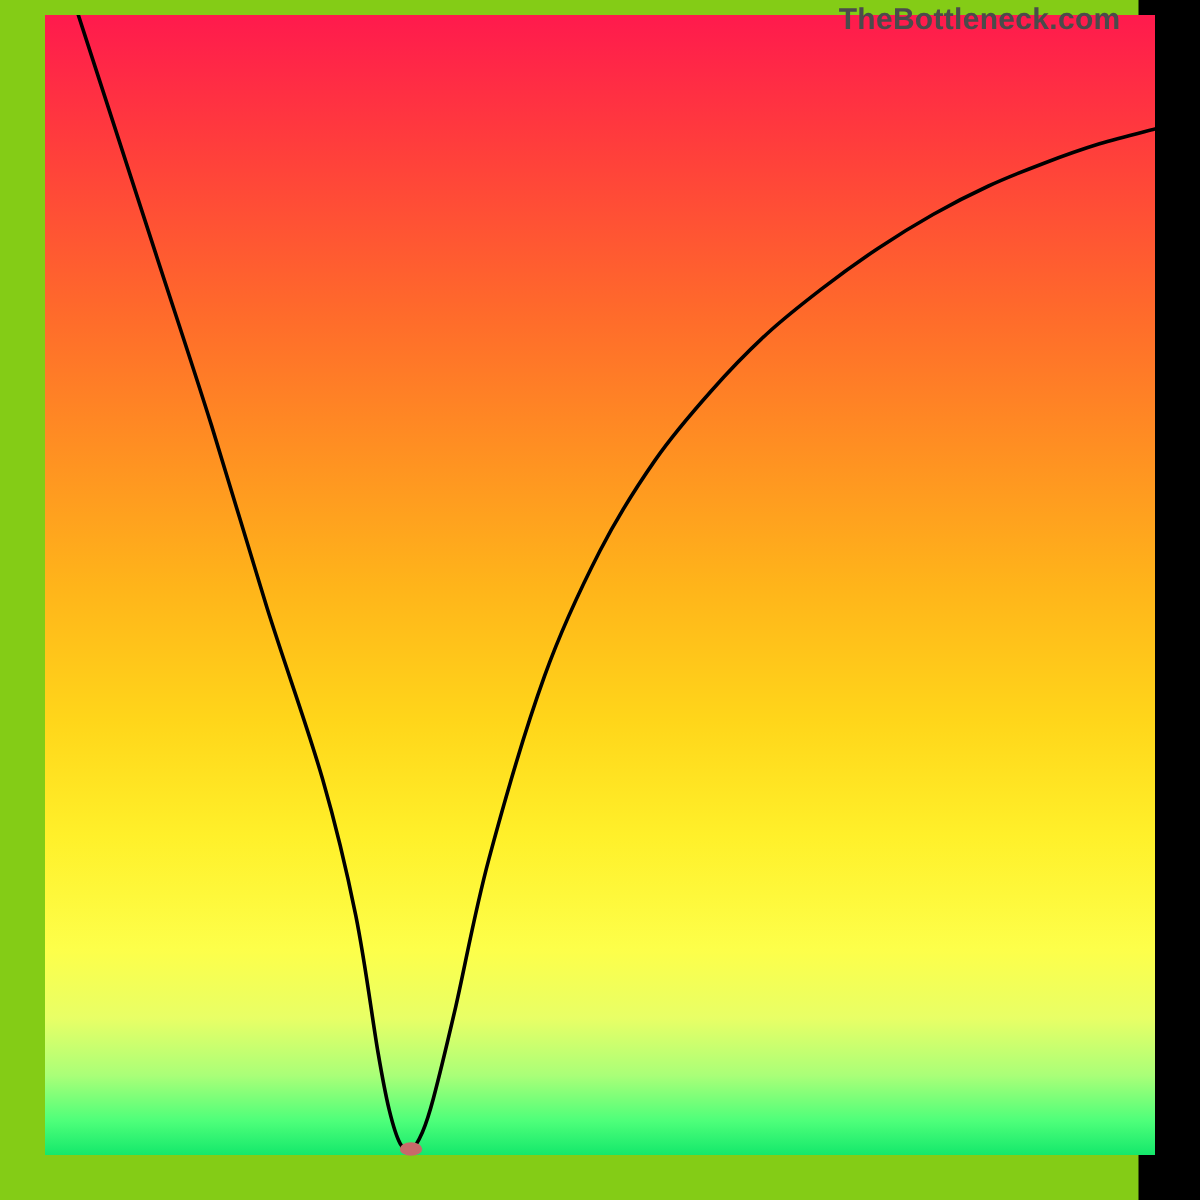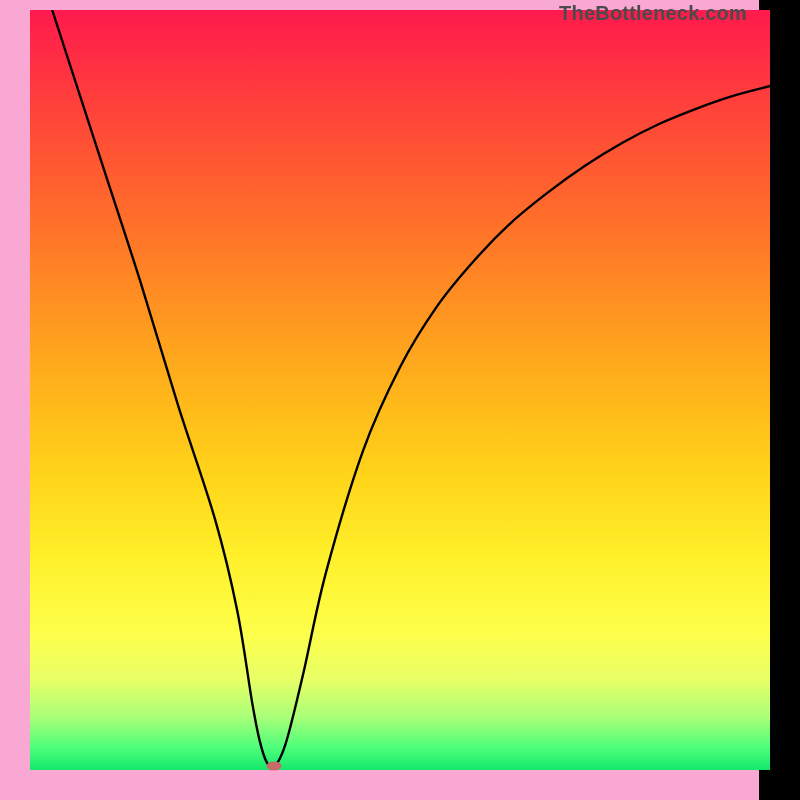--- a/index.html
+++ b/index.html
@@ -8,21 +8,21 @@
     width: 800px;
     height: 800px;
     background: #000;
     font-family: Arial, Helvetica, sans-serif;
     overflow: hidden;
   }
   .frame {
     position: relative;
     width: 759px;
     height: 800px;
-    background: #f9a8d4;
+    background: #84cc16;
   }
   .plot {
     position: absolute;
     left: 30px;
     top: 10px;
     width: 740px;
     height: 760px;
     background: linear-gradient(to bottom,
         #ff1a4d 0%,
         #ff3f3b 12%,

